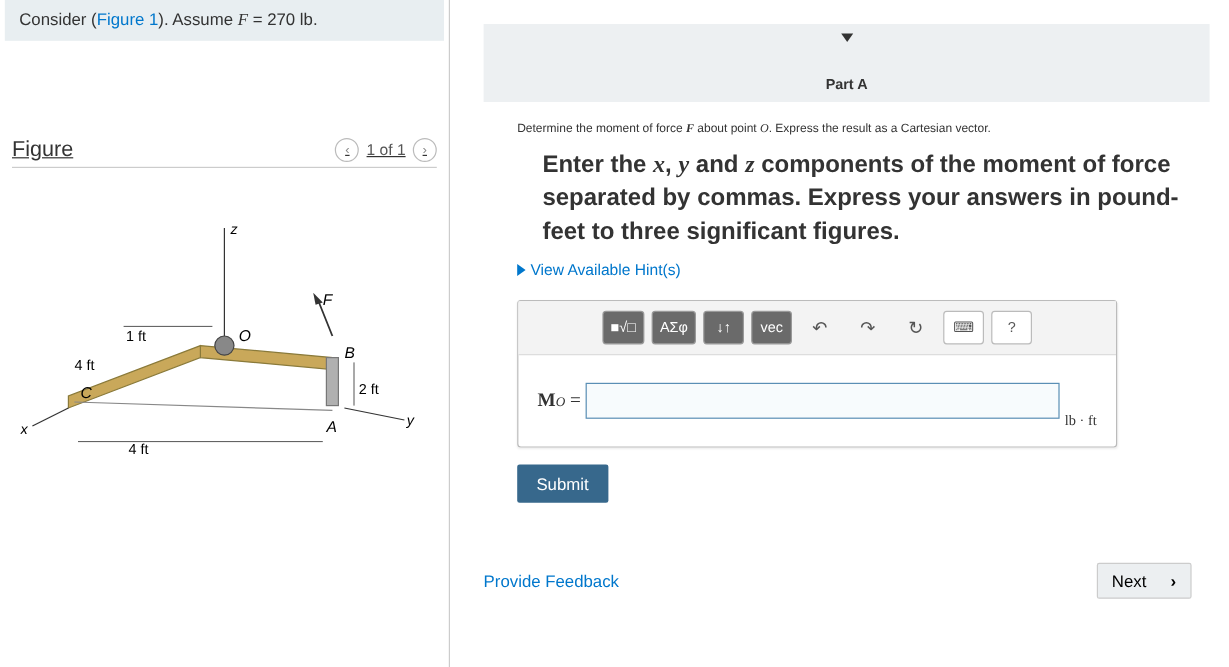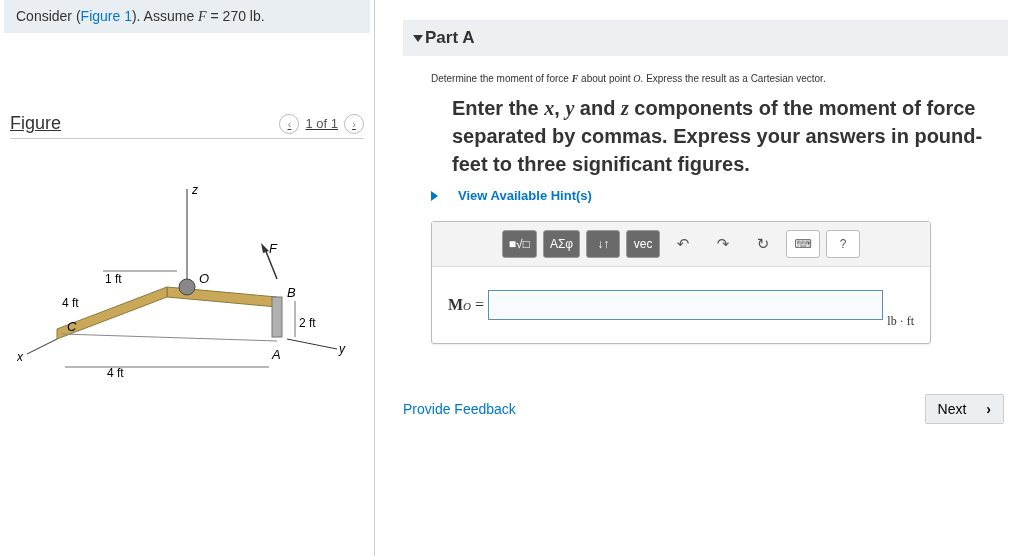--- a/index.html
+++ b/index.html
@@ -12,45 +12,45 @@
     .problem-header .figure-link { color: #0077cc; }
     .math-var { font-family: 'Times New Roman', serif; font-style: italic; }
     
     .figure-section { margin-top: 80px; padding: 0 10px; }
     .figure-header { display: flex; justify-content: space-between; align-items: center; border-bottom: 1px solid #ccc; padding-bottom: 4px; margin-bottom: 8px; text-decoration: underline; }
     .figure-title { font-size: 18px; color: #333; }
     .figure-nav { display: flex; align-items: center; gap: 6px; font-size: 13px; color: #555; }
     .nav-btn { width: 20px; height: 20px; border: 1px solid #bbb; border-radius: 50%; background: #fff; display: flex; align-items: center; justify-content: center; cursor: pointer; color: #888; font-size: 11px; }
     .figure-image { width: 340px; height: 220px; margin: 40px auto 0; position: relative; }
     
-    .part-header { background: #edf0f2; padding: 8px 10px; margin-right: 16px; display: flex; align-items: center; gap: 2px; font-weight: bold; font-size: 17px; }
+    .part-header { background: #edf0f2; padding: 8px 10px; margin-right: 16px; display: flex; align-items: center; gap: 28px; font-weight: bold; font-size: 12px; flex-direction: column; }
     .caret-down { width: 0; height: 0; border-left: 5px solid transparent; border-right: 5px solid transparent; border-top: 7px solid #333; }
     
     .part-body { padding: 16px 20px 0 28px; }
     .instruction1 { font-size: 10px; margin-bottom: 8px; line-height: 1.4; }
     .instruction2 { font-size: 20px; font-weight: bold; margin-bottom: 10px; line-height: 1.4; margin-left: 21px; }
     
-    .hints-link { color: #0077cc; font-weight: bold; font-size: 13px; display: flex; align-items: center; gap: 20px; cursor: pointer; margin-bottom: 18px; }
+    .hints-link { color: #0077cc; font-weight: normal; font-size: 13px; display: flex; align-items: center; gap: 4px; cursor: pointer; margin-bottom: 18px; }
     .caret-right { width: 0; height: 0; border-top: 5px solid transparent; border-bottom: 5px solid transparent; border-left: 7px solid #0077cc; }
     
     .answer-box { border: 1px solid #bbb; border-radius: 3px; padding: 0; width: 500px; box-shadow: 0 1px 2px rgba(0,0,0,0.08); }
     .toolbar { background: #f3f3f3; padding: 8px 10px; display: flex; gap: 6px; align-items: center; justify-content: center; border-bottom: 1px solid #ddd; }
     .tool-btn { height: 28px; min-width: 34px; border: 1px solid #999; border-radius: 3px; background: #6a6a6a; color: #fff; display: flex; align-items: center; justify-content: center; font-size: 12px; cursor: pointer; padding: 0 6px; }
     .tool-btn.light { background: #fff; color: #555; border: 1px solid #bbb; }
     .tool-btn.noborder { background: transparent; border: none; color: #555; font-size: 15px; }
     
     .answer-row { display: flex; align-items: center; padding: 14px 16px; gap: 4px; }
     .mo-label { font-family: 'Times New Roman', serif; font-size: 16px; }
     .mo-label .sub { font-size: 11px; font-style: italic; }
     .answer-input { flex: 1; height: 30px; border: 1px solid #5a8fb5; background: #f7fbfd; padding: 0 6px; font-size: 14px; }
     .unit-label { font-family: 'Times New Roman', serif; font-size: 12px; margin-top: 33px; }
     
     .submit-btn { margin-top: 14px; background: #37688c; color: #fff; border: none; padding: 8px 16px; font-size: 14px; border-radius: 2px; cursor: pointer; }
     
-    .feedback-row { display: flex; justify-content: space-between; margin-top: 50px; padding-right: 20px; align-items: center; }
+    .feedback-row { display: flex; justify-content: space-between; margin-top: 50px; padding-right: 31px; align-items: center; }
     .feedback-link { color: #0077cc; font-size: 14px; cursor: pointer; }
     .next-btn { background: #eceff1; border: 1px solid #ccc; padding: 6px 12px; font-size: 14px; cursor: pointer; border-radius: 2px; display: flex; align-items: center; gap: 20px; justify-content: flex-end; }
     .chev-right { font-weight: bold; }
     
     
     .figure-svg { width: 100%; height: 100%; }
   </style>
 </head>
 <body>
 
@@ -145,20 +145,21 @@
         </div>
         <div class="answer-row">
           <span class="mo-label">
             <span style="font-weight:bold">M</span><span class="sub">O</span><span> =</span>
           </span>
           <input class="answer-input" type="text" value="" style="">
           <span class="unit-label">lb · ft</span>
         </div>
       </div>
       
+      <button class="submit-btn">Submit</button>
     </div>
 
     <div class="feedback-row">
       <span class="feedback-link">Provide Feedback</span>
       <button class="next-btn">
         <span>Next</span>
         <span class="chev-right">›</span>
       </button>
     </div>
   </div>

